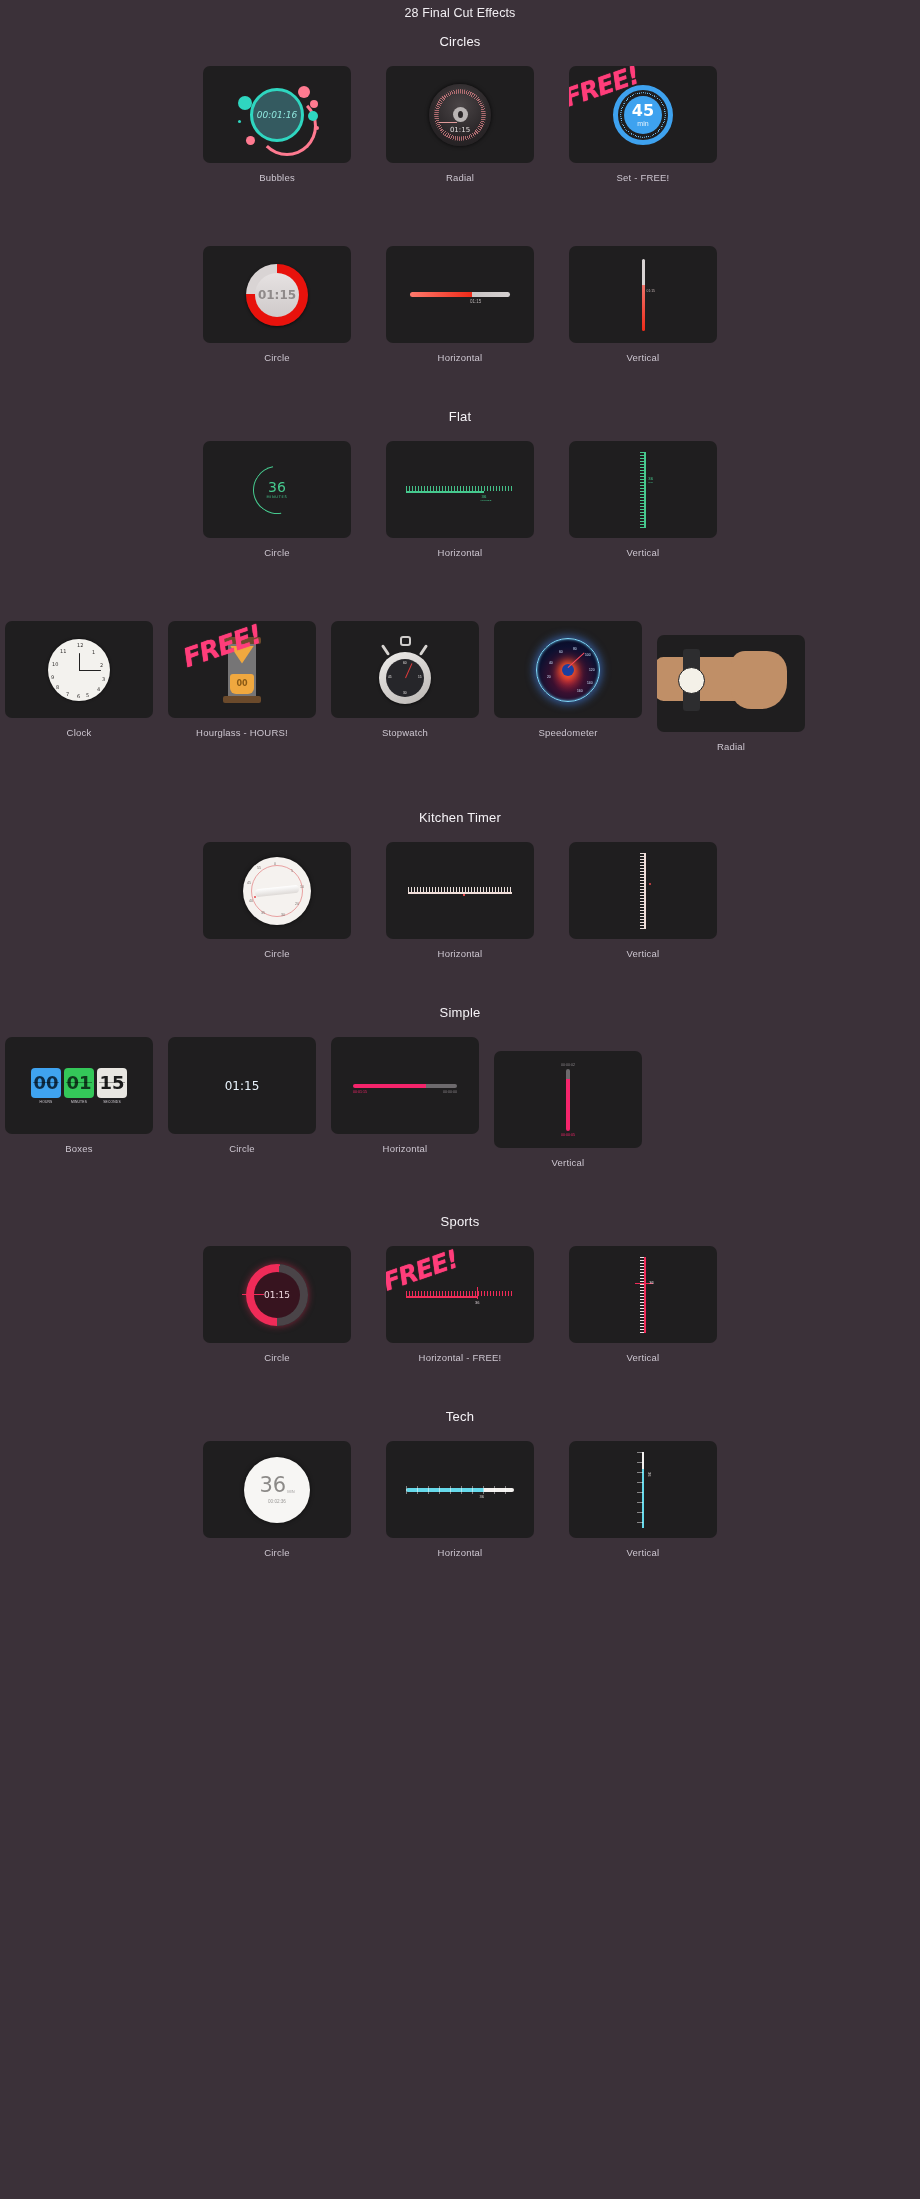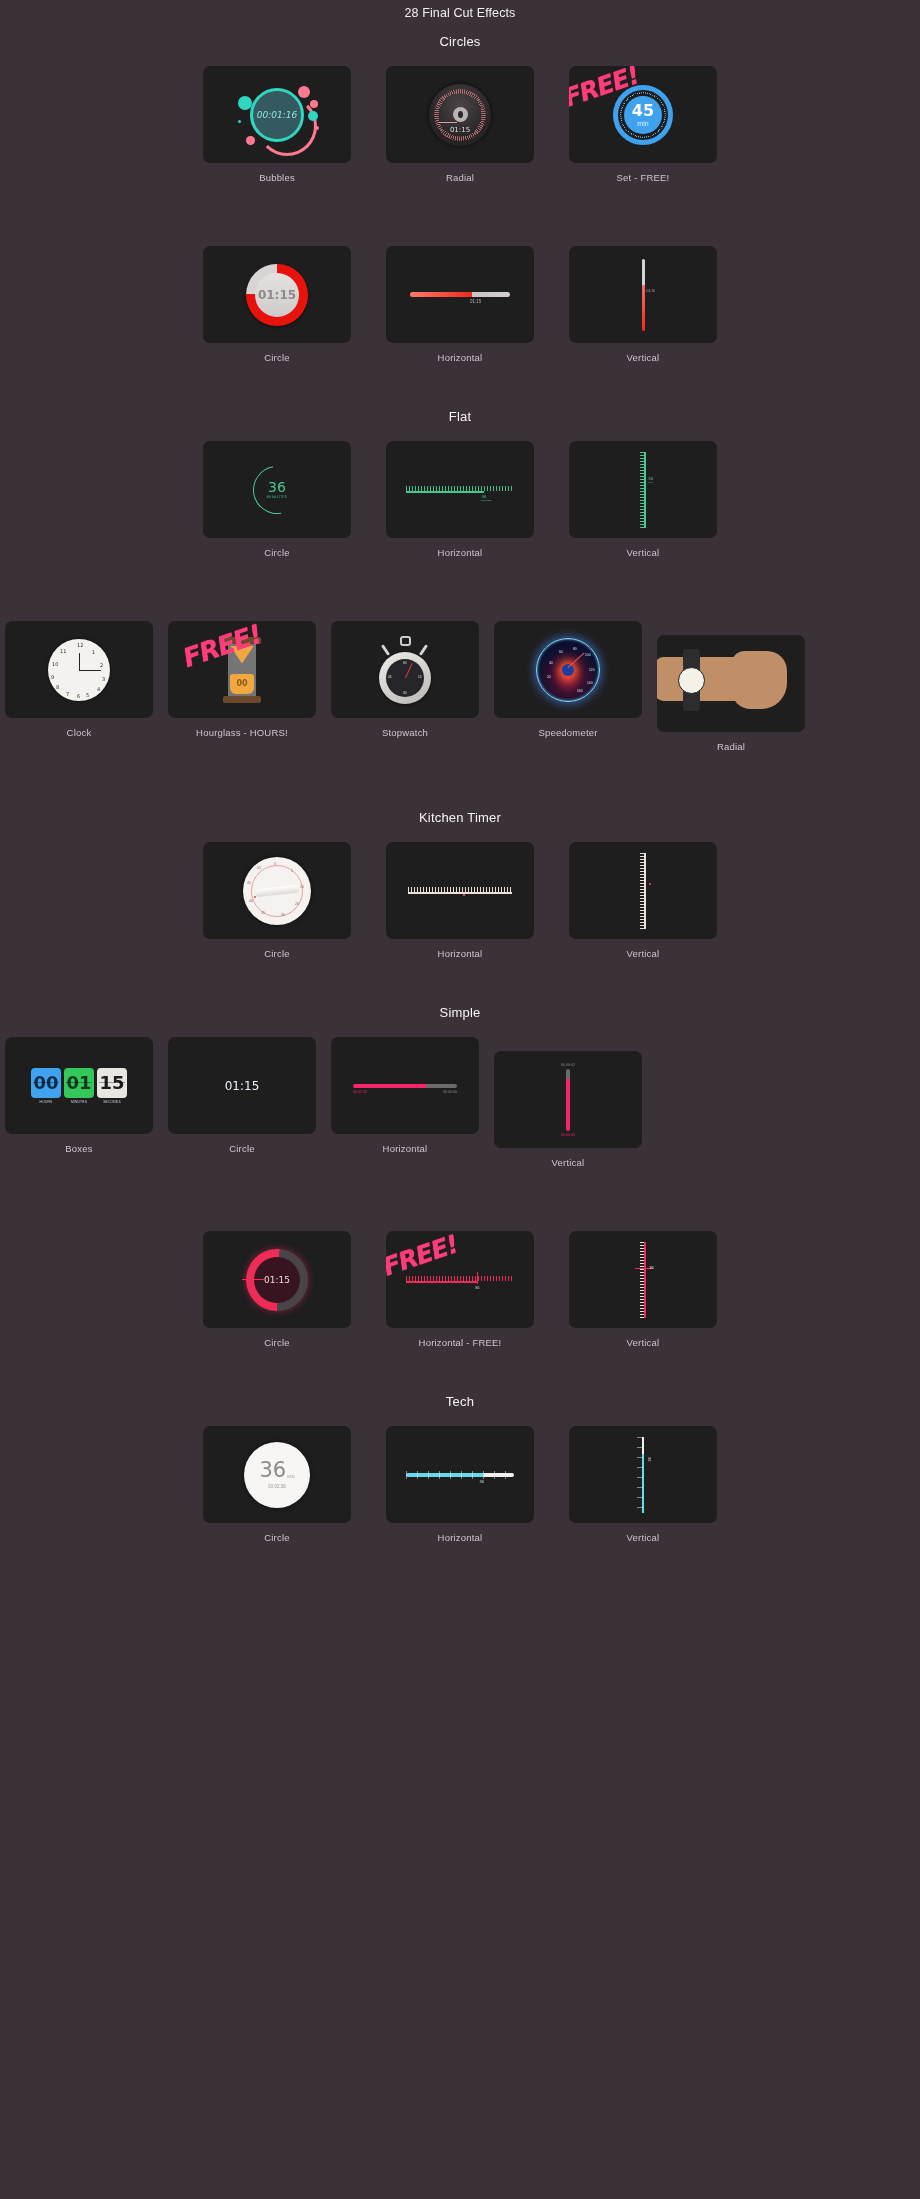--- a/index.html
+++ b/index.html
@@ -619,20 +619,21 @@
           </div>
         </div>
         <div class="caption">Vertical</div>
       </div>
 
     </div>
   </div>
 
   <div class="section">
     <div style="height:46px"></div>
+    <div class="section-title">Sports</div>
     <div class="grid3">
 
       <div class="cell cell3">
         <div class="card">
           <div class="spcircle">
             <div class="nd"></div>
             <div class="in">
               <span>01:15</span>
             </div>
           </div>

